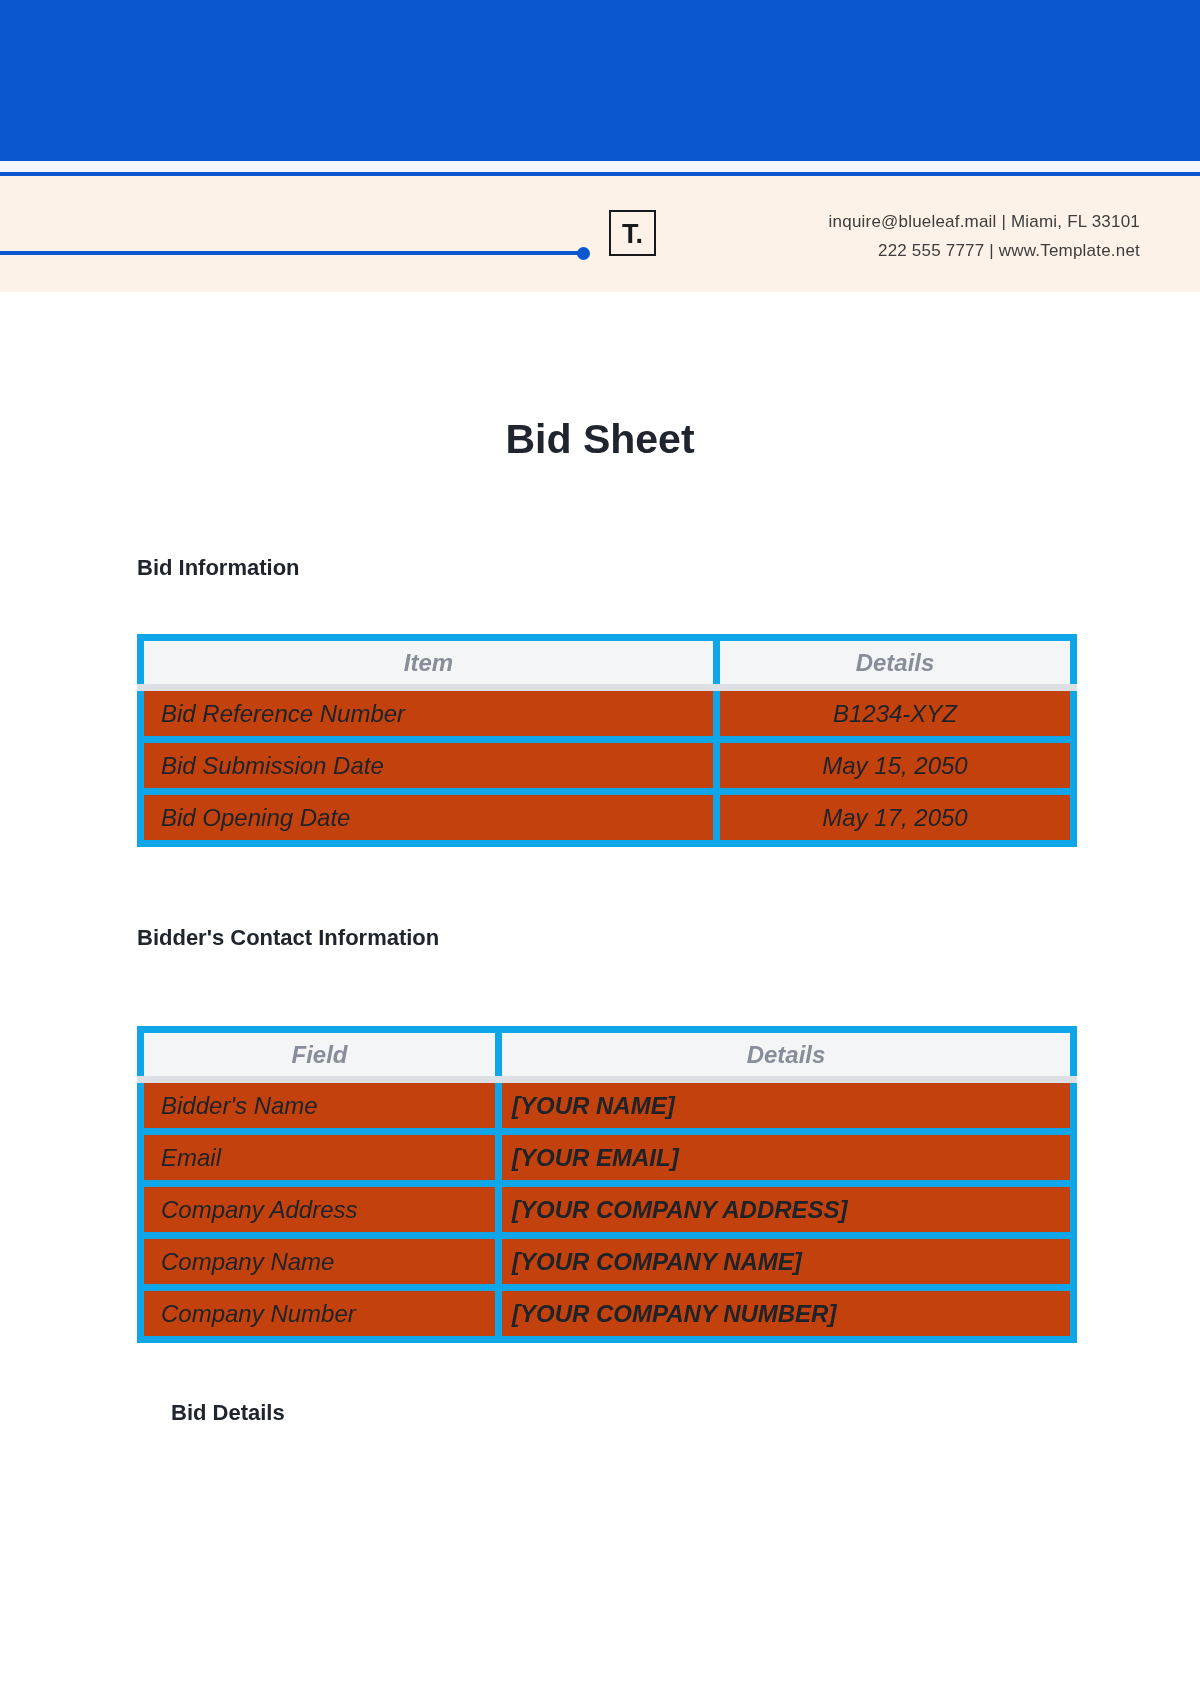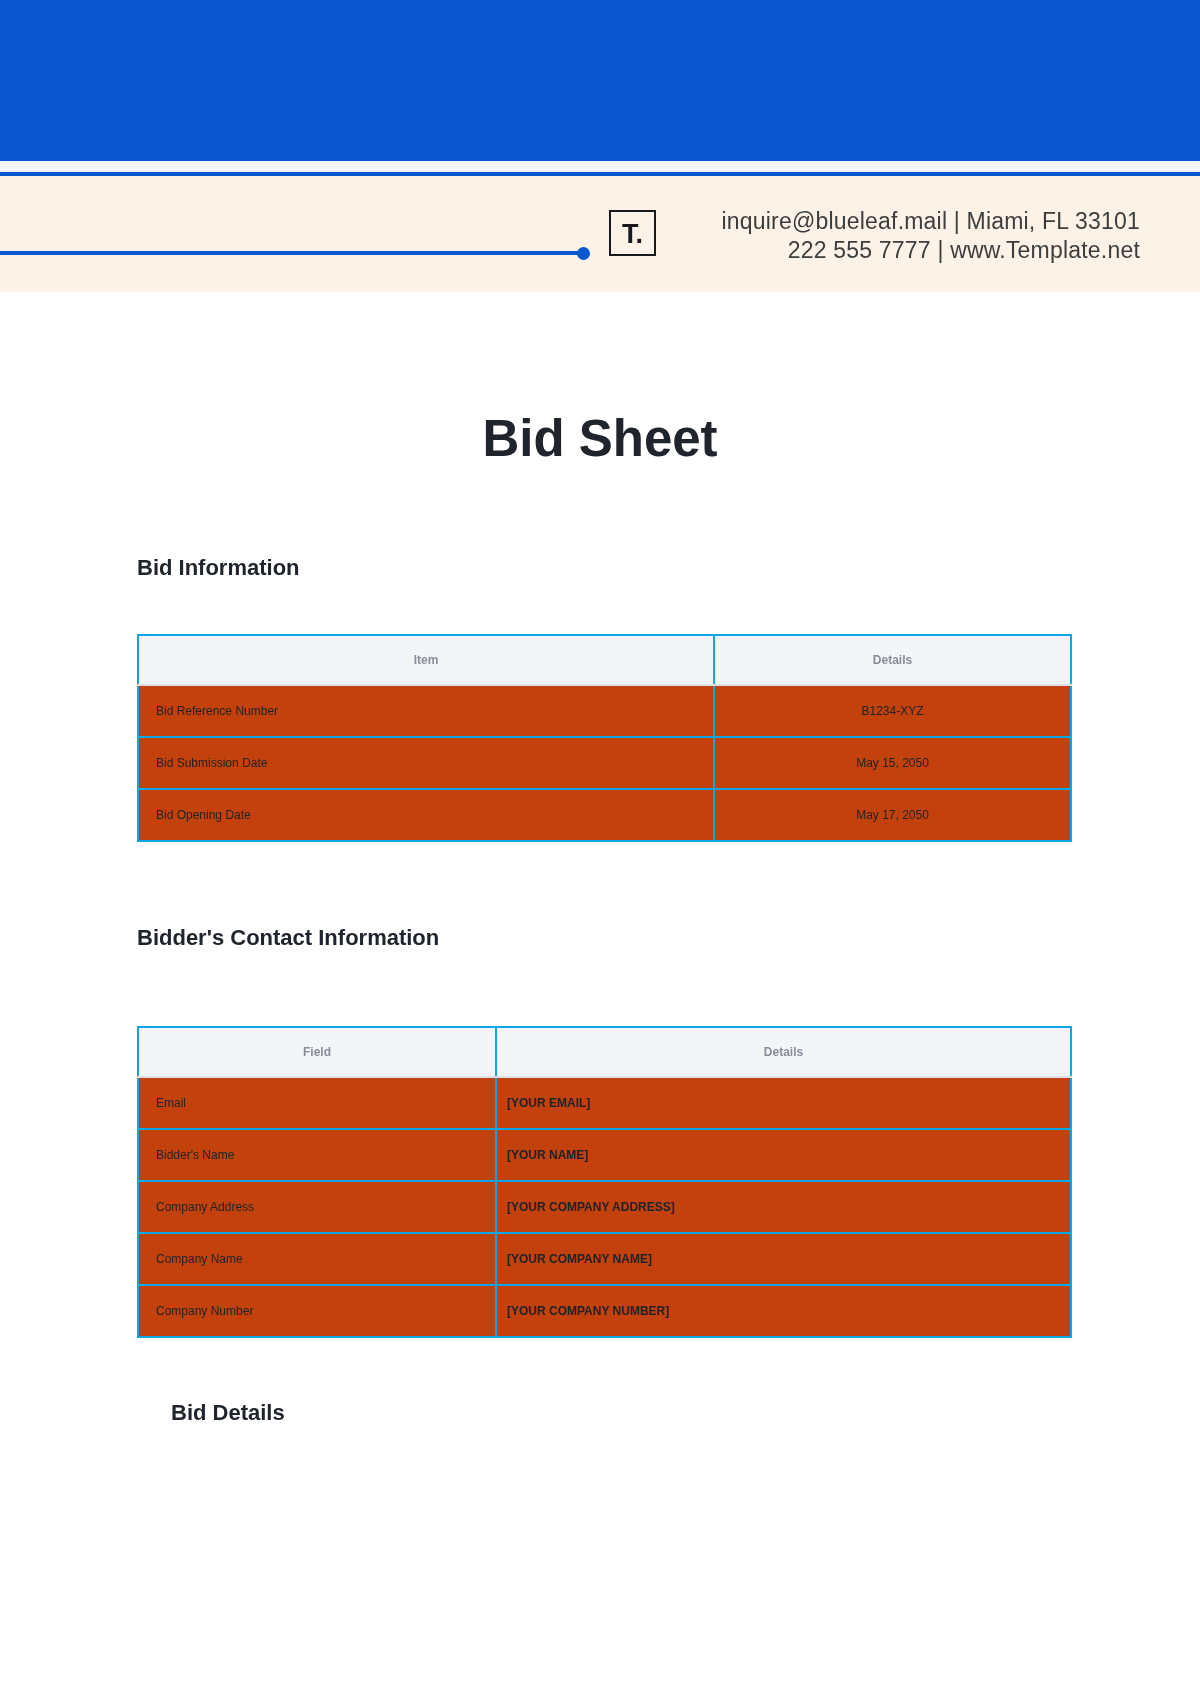--- a/index.html
+++ b/index.html
@@ -19,44 +19,44 @@
   .rule-dot { position:absolute; left:577px; top:247px; width:13px; height:13px; border-radius:50%; background:#0b57d0; }
 
   .logo-box {
     position:absolute; left:609px; top:210px; width:47px; height:46px;
     border:2px solid #17191d; display:flex; align-items:center; justify-content:center;
   }
   .logo-text { font-size:27px; font-weight:900; color:#17191d; line-height:1; padding-top:2px; }
 
   .contact {
     position:absolute; right:60px; top:207px; text-align:right;
-    font-size:23px; line-height:29px; color:#3d3d3d; letter-spacing:0.2px;
+    font-size:17px; line-height:29px; color:#3d3d3d; letter-spacing:0.2px;
   }
 
   
   .doc-title {
     position:absolute; left:0; top:414px; width:100%; text-align:center;
-    font-size:51px; line-height:50px; font-weight:700; color:#20252d;
+    font-size:41px; line-height:50px; font-weight:700; color:#20252d;
   }
   .section-heading {
     position:absolute; left:137px; font-size:22px; line-height:32px;
     font-weight:700; color:#20252d;
   }
   #heading-bid-info    { top:552px; }
   #heading-bidder      { top:922px; }
   #heading-bid-details { top:1397px;margin-left:34px; }
 
   table.sheet {
     position:absolute; left:137px; width:933px;
     border-collapse:collapse; table-layout:fixed; background:#ffffff;
   }
   #table-bid-info { top:634px; }
   #table-bidder   { top:1026px; }
 
-  .sheet th, .sheet td { border:2px solid #0ea5e9; font-size:12px; vertical-align:middle; }
+  .sheet th, .sheet td { border:7px solid #0ea5e9; font-size:24px; vertical-align:middle;font-style:italic; }
   .sheet thead th {
     height:50px; background:#f4f5f7; color:#878e99;
     font-weight:700; text-align:center; border-bottom-color:#dcdfe4;
   }
   .sheet tbody td { height:52px; color:#1e2329; background:#c2410c; }
 
   .cell-label  { text-align:left;  padding-left:17px; font-weight:400; }
   .cell-center { text-align:center; }
   .cell-bold   { text-align:left;  padding-left:10px; font-weight:700; color:#101418; }
 </style>
@@ -121,26 +121,26 @@
         <col style="width:575px">
       </colgroup>
     <thead>
       <tr>
         <th>Field</th>
         <th>Details</th>
       </tr>
     </thead>
     <tbody>
       <tr>
+        <td class="cell-label">Bidder's Name</td>
+        <td class="cell-bold">[YOUR NAME]</td>
+      </tr>
+      <tr>
         <td class="cell-label">Email</td>
         <td class="cell-bold">[YOUR EMAIL]</td>
-      </tr>
-      <tr>
-        <td class="cell-label">Bidder's Name</td>
-        <td class="cell-bold">[YOUR NAME]</td>
       </tr>
       <tr>
         <td class="cell-label">Company Address</td>
         <td class="cell-bold">[YOUR COMPANY ADDRESS]</td>
       </tr>
       <tr>
         <td class="cell-label">Company Name</td>
         <td class="cell-bold">[YOUR COMPANY NAME]</td>
       </tr>
       <tr>

